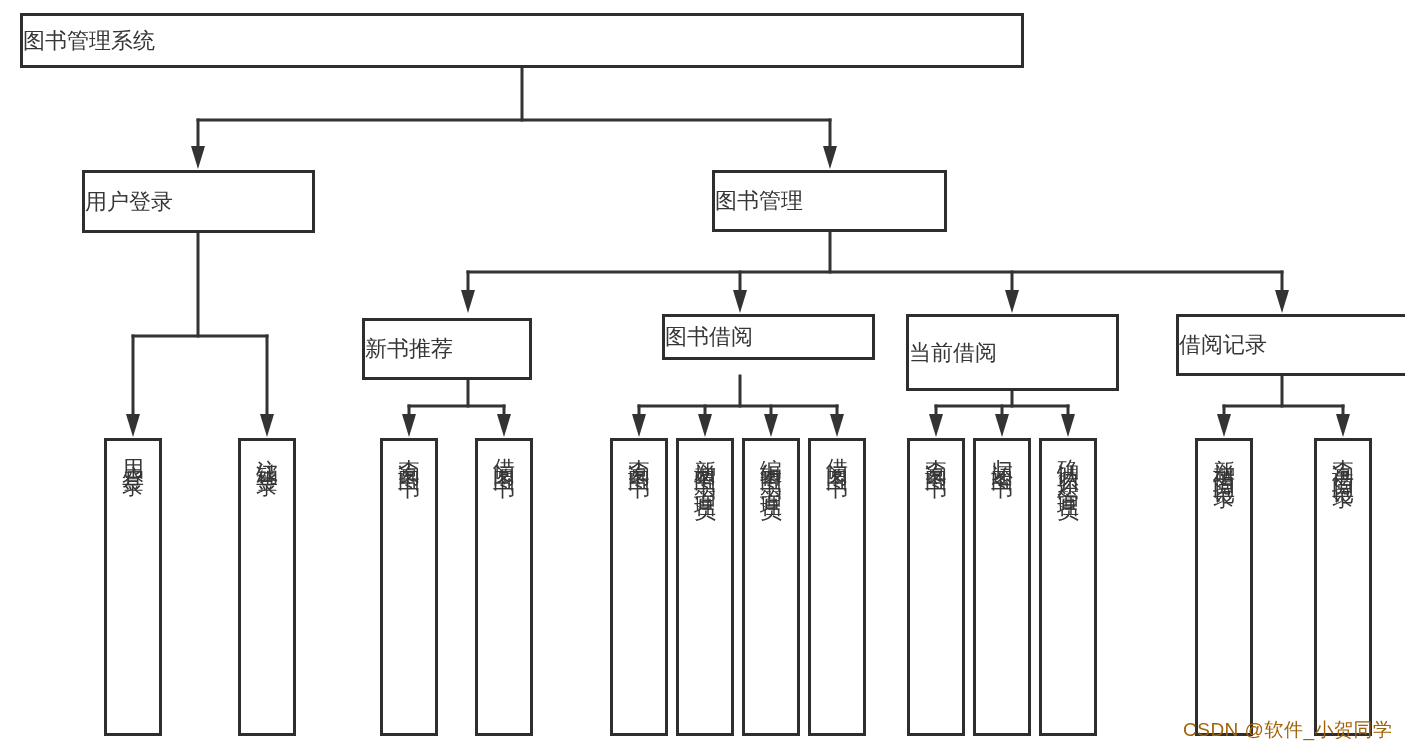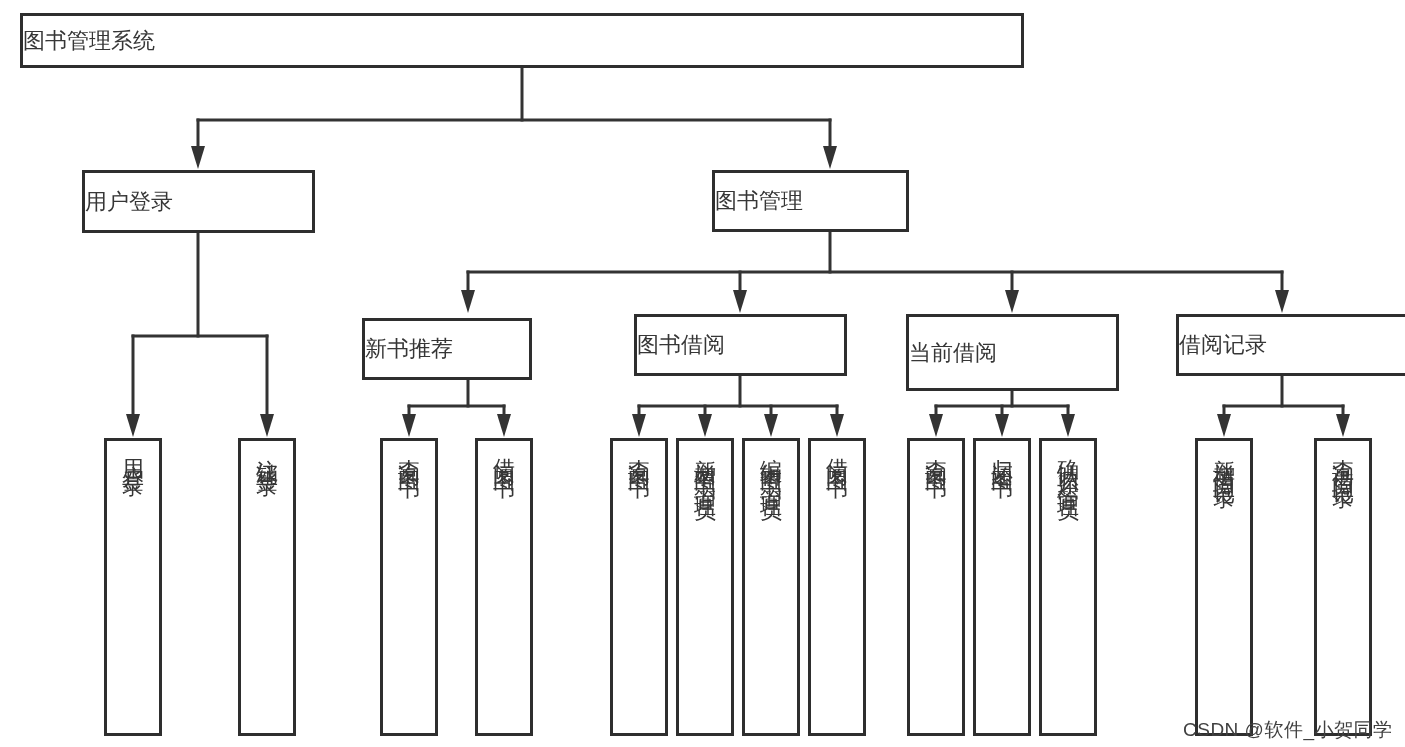--- a/index.html
+++ b/index.html
@@ -13,21 +13,21 @@
     position:absolute;box-sizing:border-box;background:#ffffff;
     border:3px solid #2e2e2e;color:#363636;
     display:flex;align-items:center;justify-content:flex-start;
     z-index:2;font-size:22px;
   }
   .v{
     writing-mode:vertical-rl;text-orientation:mixed;
     letter-spacing:6px;line-height:1;
   }
   .watermark{
-    position:absolute;z-index:6;color:#404040;font-size:19px;
+    position:absolute;z-index:6;color:#a16207;font-size:19px;
     letter-spacing:.5px;white-space:nowrap;
   }
 </style>
 </head>
 <body>
 
 <div id="stage">
 
   <svg class="connectors" width="1405" height="747" viewBox="0 0 1405 747">
       <line x1="522" y1="68" x2="522" y2="120" stroke="#333333" stroke-width="3" stroke-linecap="square"></line>
@@ -84,28 +84,28 @@
       <polygon points="1336,414 1350,414 1343,437" fill="#333333"></polygon>
     </svg>
 
   <div class="box h" style="left:20px;top:13px;width:1004px;height:55px">
     <span>图书管理系统</span>
   </div>
 
   <div class="box h" style="left:82px;top:170px;width:233px;height:63px">
     <span>用户登录</span>
   </div>
-  <div class="box h" style="left:712px;top:170px;width:197px;height:62px">
+  <div class="box h" style="left:712px;top:170px;width:235px;height:62px">
     <span>图书管理</span>
   </div>
 
   <div class="box h" style="left:362px;top:318px;width:170px;height:62px">
     <span>新书推荐</span>
   </div>
-  <div class="box h" style="left:634px;top:314px;width:213px;height:62px">
+  <div class="box h" style="left:662px;top:314px;width:213px;height:46px">
     <span>图书借阅</span>
   </div>
   <div class="box h" style="left:906px;top:314px;width:213px;height:77px">
     <span>当前借阅</span>
   </div>
   <div class="box h" style="left:1176px;top:314px;width:238px;height:62px">
     <span>借阅记录</span>
   </div>
 
   <div class="box v" style="left:104px;top:438px;width:58px;height:298px">

